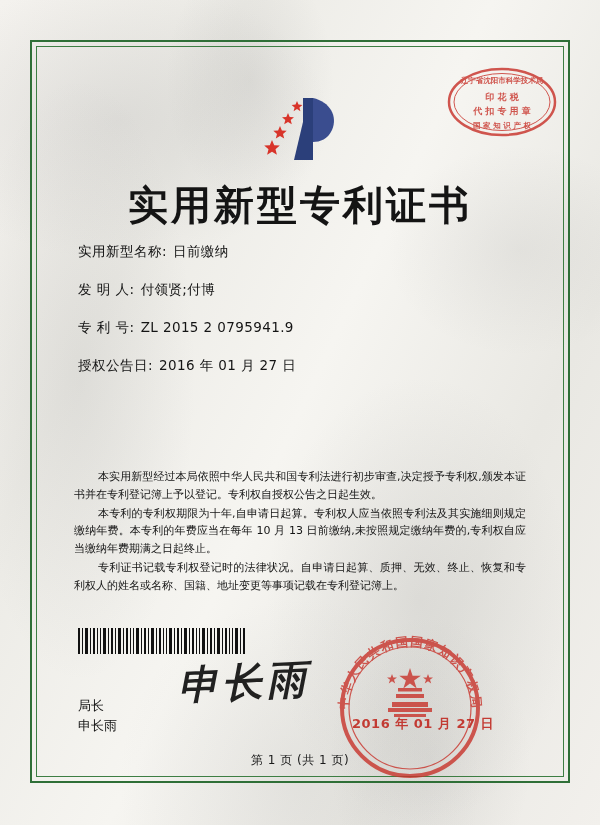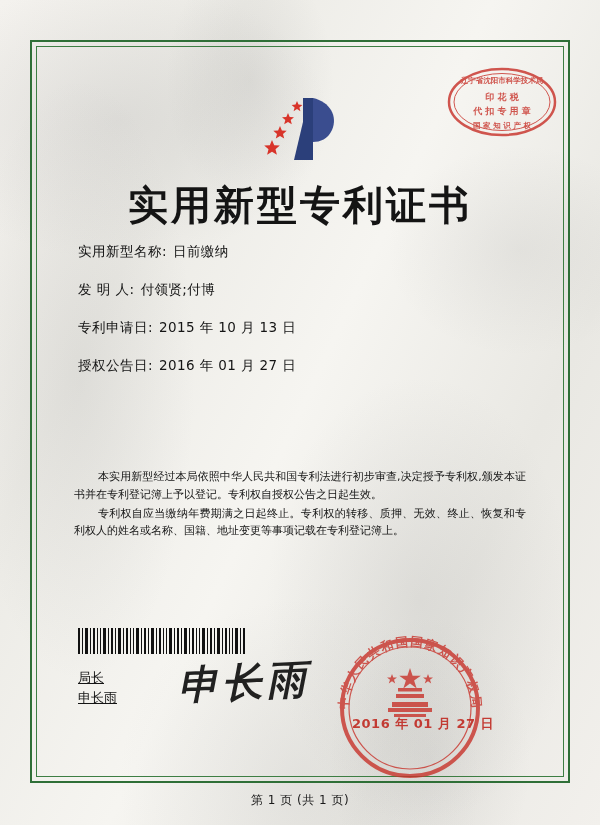--- a/index.html
+++ b/index.html
@@ -140,45 +140,44 @@
     position: absolute;
     left: 78px;
     top: 628px;
     width: 170px;
     height: 26px;
   }
 
   .signature-block {
     position: absolute;
     left: 78px;
-    top: 668px;
+    top: 696px;
     font-size: 13px;
     line-height: 1.55;
     color: #141414;
-    text-decoration: underline;
   }
 
   .handwriting {
     position: absolute;
     left: 178px;
     top: 655px;
     font-family: "DejaVu Serif", "Liberation Serif", serif;
     font-size: 40px;
     font-style: italic;
     font-weight: bold;
     color: #101010;
     letter-spacing: 4px;
     transform: rotate(-3deg);
     opacity: 0.92;
   }
 
   .footer {
     position: absolute;
     left: 0; right: 0;
-    top: 792px;
+    top: 752px;
     text-align: center;
     font-size: 12px;
     color: #1a1a1a;
     letter-spacing: 0.5px;
   }
 
   
   .seal {
     position: absolute;
     z-index: 6;
@@ -247,32 +246,33 @@
     <div class="fields">
       <div class="field-row">
         <span class="field-label">实用新型名称:</span>
         <span class="field-value">日前缴纳</span>
       </div>
       <div class="field-row">
         <span class="field-label">发  明  人:</span>
         <span class="field-value">付领贤;付博</span>
       </div>
       <div class="field-row">
-        <span class="field-label">专利申请日:</span>
-        <span class="field-value">2015 年 10 月 13 日</span>
+        <span class="field-label">专  利  号:</span>
+        <span class="field-value">ZL 2015 2 0795941.9</span>
       </div>
       <div class="field-row">
         <span class="field-label">授权公告日:</span>
         <span class="field-value">2016 年 01 月 27 日</span>
       </div>
     </div>
 
     <div class="paragraphs">
       <p>本实用新型经过本局依照中华人民共和国专利法进行初步审查,决定授予专利权,颁发本证书并在专利登记簿上予以登记。专利权自授权公告之日起生效。</p>
-      <p>专利权自应当缴纳年费期满之日起终止。专利权的转移、质押、无效、终止、恢复和专利权人的姓名或名称、国籍、地址变更等事项记载在专利登记簿上。</p>
+      <p>本专利的专利权期限为十年,自申请日起算。专利权人应当依照专利法及其实施细则规定缴纳年费。本专利的年费应当在每年 10 月 13 日前缴纳,未按照规定缴纳年费的,专利权自应当缴纳年费期满之日起终止。</p>
+      <p>专利证书记载专利权登记时的法律状况。自申请日起算、质押、无效、终止、恢复和专利权人的姓名或名称、国籍、地址变更等事项记载在专利登记簿上。</p>
     </div>
 
     <svg class="barcode" viewBox="0 0 170 26" preserveAspectRatio="none">
       <g fill="#111">
         <rect x="0" y="0" width="2" height="26"></rect>
           <rect x="4" y="0" width="1" height="26"></rect>
         <rect x="7" y="0" width="3" height="26"></rect>
           <rect x="12" y="0" width="1" height="26"></rect>
         <rect x="15" y="0" width="2" height="26"></rect>
           <rect x="19" y="0" width="1" height="26"></rect>

